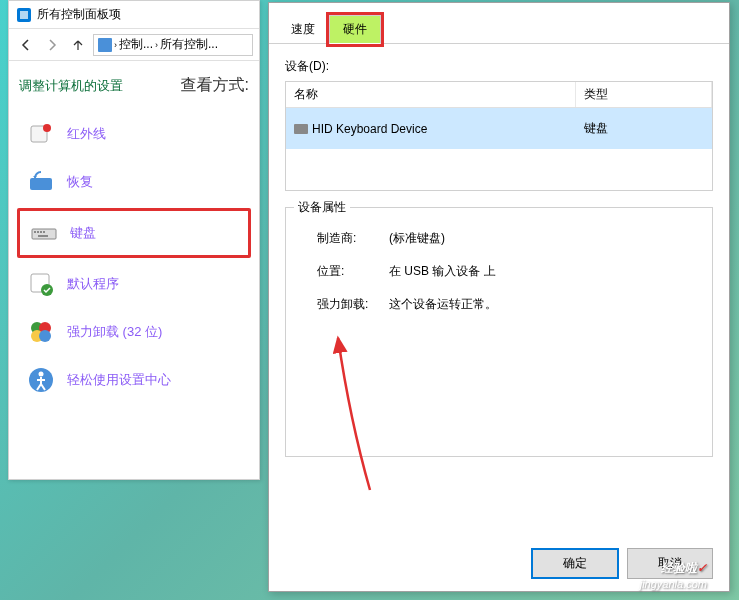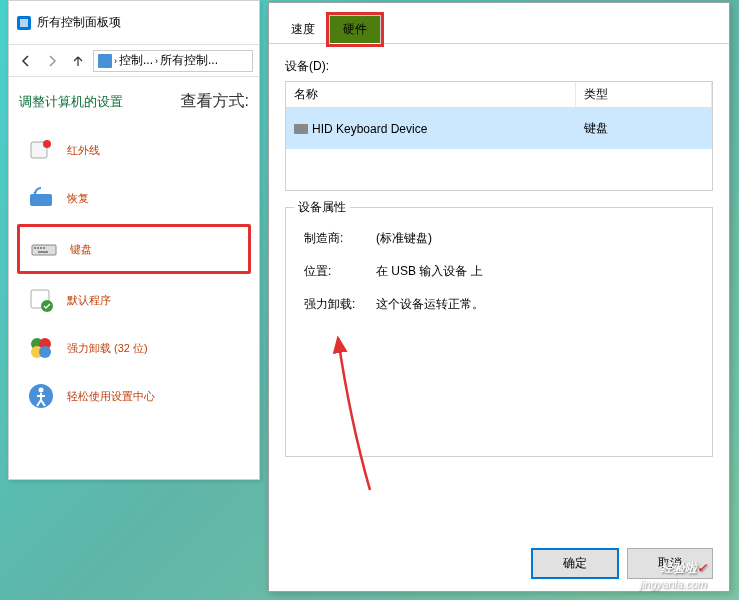--- a/index.html
+++ b/index.html
@@ -1,64 +1,64 @@
 <!DOCTYPE html>
 <html><head>
   <meta charset="utf-8">
   <style>
     * { box-sizing: border-box; margin: 0; padding: 0; font-family: "Microsoft YaHei", "Segoe UI", sans-serif; font-size: 12px; }
     body { width: 739px; height: 600px; background: linear-gradient(135deg, #48d1cc 0%, #5fb5a8 50%, #7ec8a5 100%); position: relative; overflow: hidden; }
     
     
     .cp-window { position: absolute; top: 0; left: 8px; width: 252px; height: 480px; background: #fff; border: 1px solid #d0d0d0; box-shadow: 1px 1px 4px rgba(0,0,0,0.15); }
-    .cp-titlebar { height: 44px; display: flex; align-items: center; padding: 0 8px; border-bottom: 1px solid #e0e0e0; }
+    .cp-titlebar { height: 28px; display: flex; align-items: center; padding: 0 8px; border-bottom: 1px solid #e0e0e0; }
     .cp-title-icon { width: 14px; height: 14px; margin-right: 6px; background: #0078d7; border-radius: 2px; display: inline-flex; align-items: center; justify-content: center; }
     .cp-title-icon svg { width: 10px; height: 10px; }
     .cp-title { font-size: 12px; color: #000; }
     .cp-navbar { height: 32px; display: flex; align-items: center; padding: 0 6px; gap: 4px; border-bottom: 1px solid #e0e0e0; }
     .nav-arrow { width: 22px; height: 22px; border-radius: 2px; display: flex; align-items: center; justify-content: center; color: #999; }
     .nav-arrow.enabled { color: #333; }
     .nav-path { display: flex; align-items: center; gap: 2px; flex: 1; border: 1px solid #ccc; height: 22px; padding: 0 4px; font-size: 12px; overflow: hidden; }
     .nav-path-icon { width: 14px; height: 14px; background: #4a90d9; border-radius: 1px; flex-shrink: 0; }
     .nav-path span { color: #000; white-space: nowrap; }
     .nav-chevron { color: #666; font-size: 9px; }
     .cp-heading-row { padding: 14px 10px 12px 10px; display: flex; justify-content: space-between; align-items: center; }
     .cp-heading { color: #0b6e39; font-size: 13px; }
     .cp-view { color: #333; font-size: 16px; }
     .cp-items { padding: 0 8px; }
     .cp-item { display: flex; align-items: center; padding: 8px 10px; margin: 4px 0; border-radius: 2px; gap: 12px; }
     .cp-item.highlighted { border: 3px solid #e03030; }
     .cp-item-icon { width: 28px; height: 28px; display: flex; align-items: center; justify-content: center; flex-shrink: 0; }
-    .cp-item-label { color: #c2410c; font-size: 11px; }
+    .cp-item-label { color: #8b5cf6; font-size: 13px; }
     
     
     .dlg-window { position: absolute; top: 2px; left: 268px; width: 462px; height: 590px; background: #fff; border: 1px solid #a0a0a0; box-shadow: 2px 2px 8px rgba(0,0,0,0.2); }
     .dlg-titlebar { height: 30px; display: flex; align-items: center; padding: 0 10px; position: relative; }
     .dlg-title-icon { width: 16px; height: 16px; margin-right: 8px; }
     .dlg-title { font-size: 12px; }
     .dlg-close { position: absolute; right: 0; top: 0; width: 40px; height: 30px; display: flex; align-items: center; justify-content: center; font-size: 14px; }
     .dlg-tabs { display: flex; padding: 4px 8px 0 8px; border-bottom: 1px solid #d0d0d0; margin-top: 8px; }
     .dlg-tab { padding: 5px 13px; border: 1px solid transparent; font-size: 12px; cursor: pointer; margin-bottom: -1px; }
-    .dlg-tab.active { border: 1px solid #d0d0d0; border-bottom: 1px solid #fff; background: #4d7c0f; }
+    .dlg-tab.active { border: 1px solid #d0d0d0; border-bottom: 1px solid #fff; background: #bef264; }
     .dlg-tab.highlighted { outline: 3px solid #e03030; outline-offset: 0; }
     .dlg-body { padding: 14px 16px; }
     .dev-table { border: 1px solid #d0d0d0; height: 110px; }
     .dev-table-header { display: flex; background: #fff; border-bottom: 1px solid #e0e0e0; }
     .dev-th { padding: 4px 8px; font-size: 12px; border-right: 1px solid #e8e8e8; }
     .dev-th.name { flex: 0 0 290px; }
     .dev-th.type { flex: 1; }
     .dev-row { display: flex; background: #cce8ff; }
     .dev-td { padding: 12px 8px; font-size: 12px; display: flex; align-items: center; gap: 4px; }
     .dev-td.name { flex: 0 0 290px; }
     .dev-td.type { flex: 1; }
     .dev-td-icon { width: 14px; height: 10px; background: #888; border-radius: 1px; }
     
     .prop-group { border: 1px solid #d0d0d0; padding: 14px 18px 10px 18px; position: relative; height: 250px; }
     .prop-group-label { position: absolute; top: -9px; left: 8px; background: #fff; padding: 0 4px; font-size: 12px; }
-    .prop-row { display: flex; margin: 8px 0 16px 0; font-size: 12px; }
+    .prop-row { display: flex; margin: 8px 0 16px 13px; font-size: 12px; }
     .prop-key { width: 72px; color: #000; }
     .prop-val { color: #000; }
     .prop-btn { position: absolute; right: 14px; bottom: 12px; padding: 4px 24px; border: 1px solid #adadad; background: #e1e1e1; font-size: 12px; }
     
     .dlg-buttons { position: absolute; bottom: 12px; right: 16px; display: flex; gap: 8px; }
     .dlg-btn { padding: 5px 30px; border: 1px solid #adadad; background: #e1e1e1; font-size: 12px; }
     .dlg-btn.primary { border: 2px solid #0078d7; }
     
     
     .red-arrow { position: absolute; left: 310px; top: 330px; pointer-events: none; }

